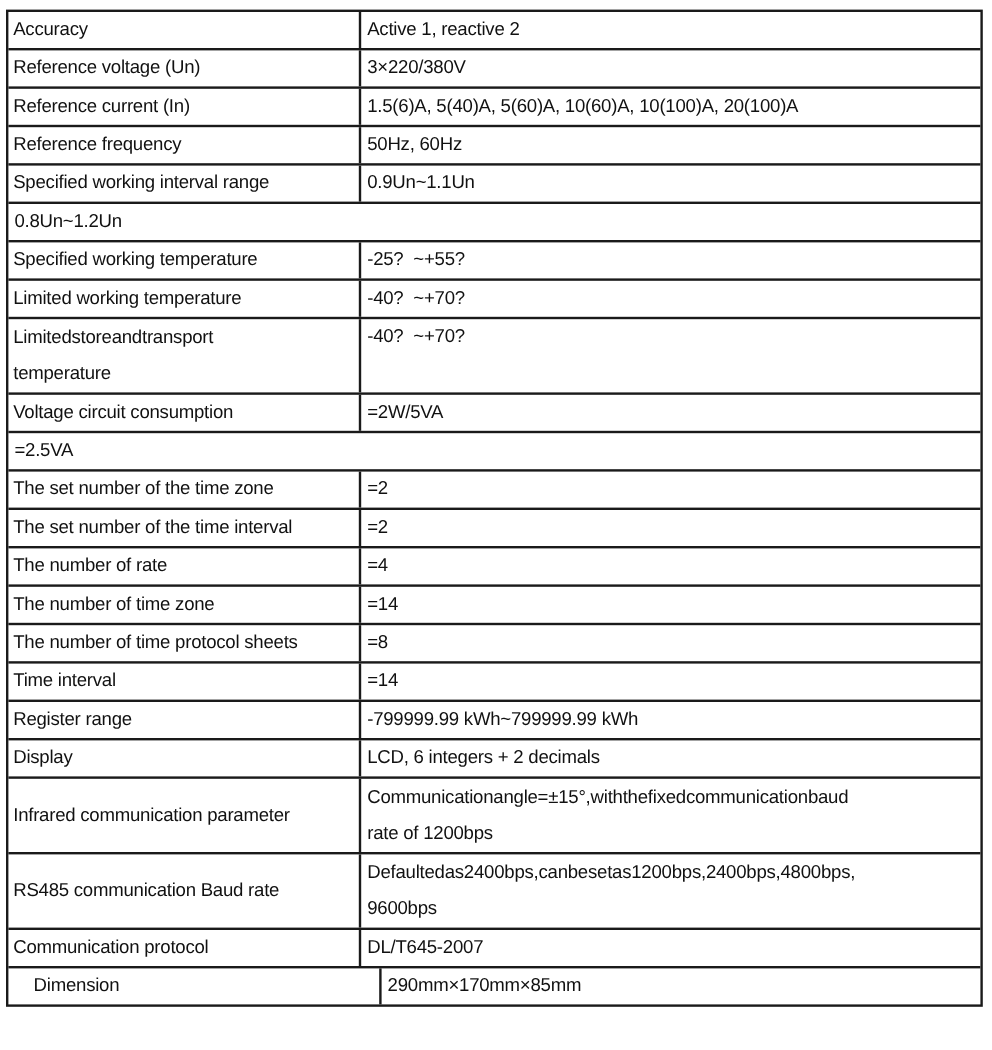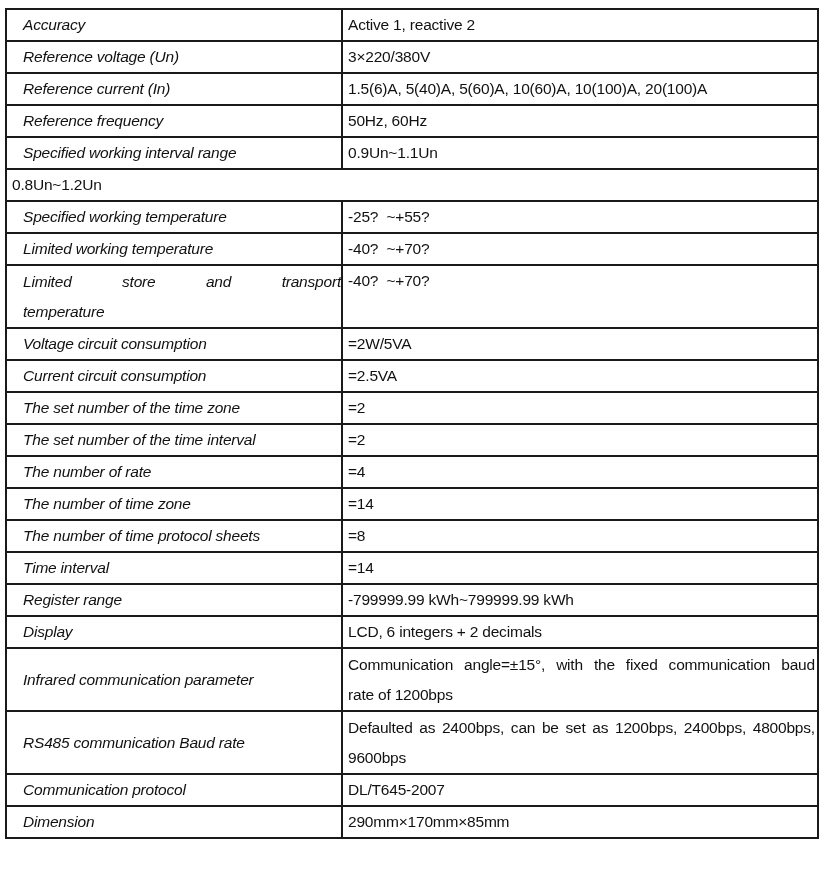--- a/index.html
+++ b/index.html
@@ -26,47 +26,46 @@
     border: 2px solid #1a1a1a;
     box-sizing: border-box;
     background: #ffffff;
   }
   .row {
     display: flex;
     height: 30px;
     border-bottom: 2px solid #1a1a1a;
   }
   .row.tall { height: 61px; }
-  .row:last-child { border-bottom: none; }
+  .row:last-child { border-bottom: none; margin-left: 17px; }
   .cell {
     display: flex;
     flex-direction: column;
     justify-content: center;
     overflow: hidden;
     box-sizing: border-box;
   }
   .cell.top-align { justify-content: flex-start; }
   .label-cell {
-    width: 336px;
+    width: 294px;
     border-right: 2px solid #1a1a1a;
-    padding-left: 16px;
-    font-style: italic;
+    padding-left: 4px;
   }
   .value-cell {
     flex: 1;
     padding-left: 5px;
     padding-right: 2px;
   }
   .line {
     line-height: 30px;
     white-space: pre-wrap;
   }
   .jline {
     display: flex;
-    justify-content: space-between;
+    justify-content: flex-start;
     white-space: nowrap;
   }
 </style>
 </head>
 <body>
 
 <div class="page">
   <div class="spec-table">
       <div class="row">
         <div class="cell label-cell">
@@ -145,23 +144,20 @@
       </div>
       <div class="row">
         <div class="cell label-cell">
           <div class="line">Voltage circuit consumption</div>
         </div>
         <div class="cell value-cell">
           <div class="line">=2W/5VA</div>
         </div>
       </div>
       <div class="row">
-        <div class="cell label-cell">
-          <div class="line">Current circuit consumption</div>
-        </div>
         <div class="cell value-cell">
           <div class="line">=2.5VA</div>
         </div>
       </div>
       <div class="row">
         <div class="cell label-cell">
           <div class="line">The set number of the time zone</div>
         </div>
         <div class="cell value-cell">
           <div class="line">=2</div>

